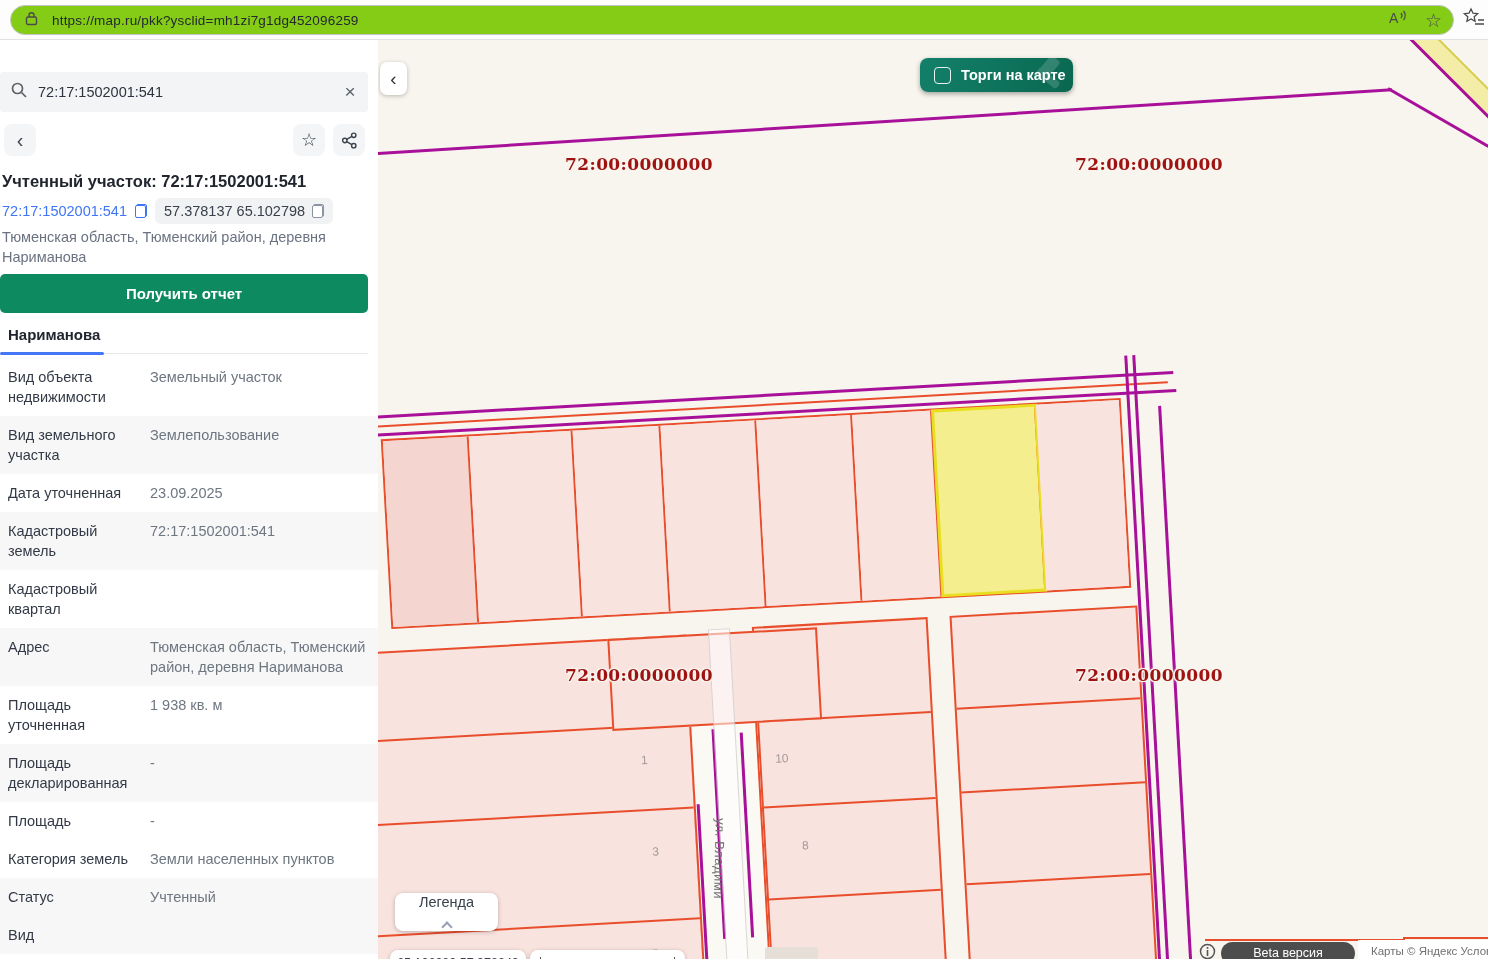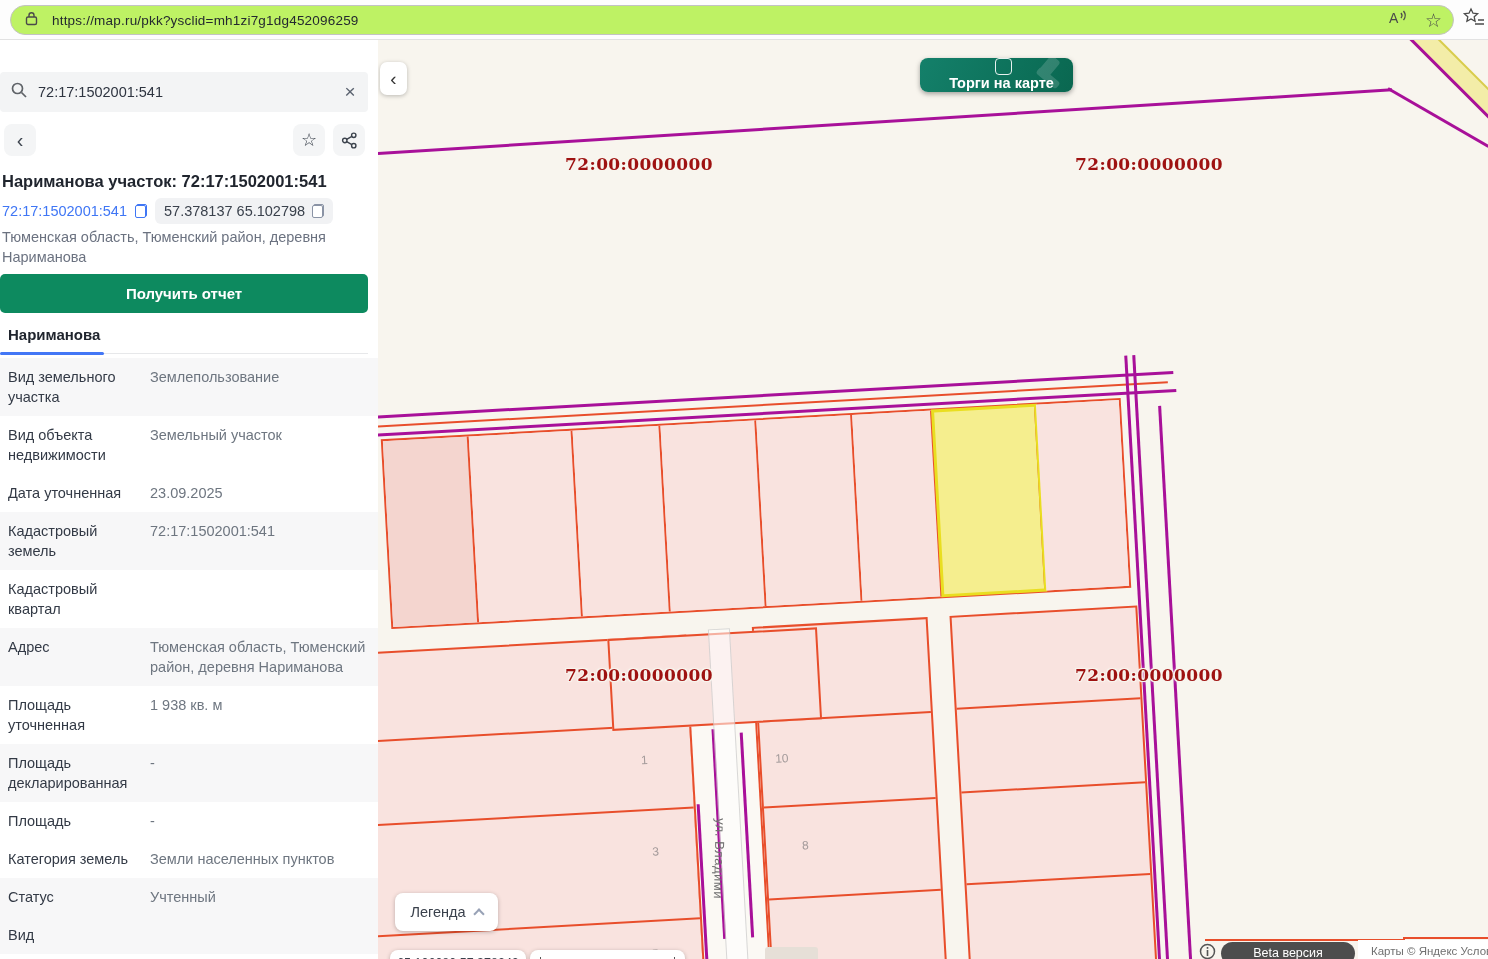--- a/index.html
+++ b/index.html
@@ -3,21 +3,21 @@
 <meta charset="utf-8">
 <style>
   * { margin:0; padding:0; box-sizing:border-box; }
   html,body { width:1488px; height:959px; overflow:hidden; background:#fff;
               font-family:"Liberation Sans", sans-serif; }
 
   
   .browser-bar { position:absolute; left:0; top:0; width:1488px; height:40px;
                  background:#fdfdfd; border-bottom:1px solid #e2e2e2; }
   .url-pill { position:absolute; left:10px; top:5px; width:1444px; height:30px;
-              border:1px solid #c3c3c3; border-radius:16px; background:#bef264;
+              border:1px solid #c3c3c3; border-radius:16px; background:#84cc16;
               display:flex; align-items:center; }
   .lock-ic { margin-left:14px; }
   .url-text { margin-left:14px; font-size:13.5px; color:#24292f; letter-spacing:.2px; }
   .bar-right { position:absolute; right:46px; top:5px; height:30px; display:flex; align-items:center; gap:16px; }
   .collections-btn { position:absolute; right:2px; top:7px; }
 
   
   .sidebar { position:absolute; left:0; top:52px; width:378px; height:919px; background:#fff; z-index:20; }
   .search-bar { position:absolute; left:0; top:20px; width:368px; height:40px; background:#f3f4f5;
                 border-radius:4px; display:flex; align-items:center; }
@@ -78,27 +78,27 @@
   .casing { position:absolute; background:rgba(255,255,255,.55); border:1px solid rgba(170,170,170,.45); z-index:3; }
   .street-label { position:absolute; writing-mode:vertical-rl; font-size:13px; color:#6f6f6f;
                   z-index:6; transform:rotate(1.5deg); letter-spacing:.5px; }
   .map-btn { position:absolute; background:#fff; border-radius:8px;
              box-shadow:0 1px 4px rgba(0,0,0,.25); z-index:10; }
   .collapse-btn { left:2px; top:22px; width:27px; height:33px; display:flex; align-items:center;
                   justify-content:center; font-size:19px; color:#333; border-radius:7px; }
   .torgi-btn { position:absolute; left:542px; top:18px; width:153px; height:34px; border-radius:8px;
                background:linear-gradient(115deg,#14806a 0%, #0c6f58 70%, #0a6750 100%);
                box-shadow:0 2px 5px rgba(0,0,0,.35); display:flex; align-items:center;
-               z-index:10; overflow:hidden; cursor:pointer;flex-direction:column; }
+               z-index:10; overflow:hidden; cursor:pointer; }
   .torgi-cb { width:17px; height:17px; border:1.6px solid rgba(255,255,255,.9); border-radius:4px;
               margin-left:14px; flex:none; }
   .torgi-txt { color:#fff; font-size:14.5px; font-weight:600; margin-left:10px; white-space:nowrap; }
   .gavel { position:absolute; right:2px; top:-4px; opacity:.16; }
   .legend-btn { left:17px; top:853px; width:103px; height:38px; display:flex; align-items:center;
-                justify-content:center; gap:9px; font-size:14.5px; color:#3a414c; }
+                justify-content:center; gap:9px; font-size:14.5px; color:#3a414c;flex-direction:column; }
   .caret-up { width:8px; height:8px; border-left:2px solid #98a2b6; border-top:2px solid #98a2b6;
               transform:rotate(45deg); margin-top:4px; }
   .coords-box { left:12px; top:910px; width:136px; height:30px; border-radius:8px;
                 font-size:12.5px; color:#3a414c; text-align:center; padding-top:6px; }
   .scale-box { left:152px; top:910px; width:155px; height:30px; border-radius:8px; }
   .scale-inner { position:absolute; left:10px; right:10px; top:7px; height:13px;
                  border-left:1.5px solid #555; border-right:1.5px solid #555;
                  font-size:12.5px; color:#4a4a4a; text-align:center; }
   .building { position:absolute; left:387px; top:907px; width:53px; height:16px;
               background:#e6dfd7; border-radius:3px; z-index:4; }
@@ -158,47 +158,47 @@
   <div class="sq-btn fav-btn">☆</div>
   <div class="sq-btn share-btn">
     <svg width="17" height="17" viewBox="0 0 18 18">
         <circle cx="13.5" cy="3.5" r="2.3" fill="none" stroke="#3c434d" stroke-width="1.5"></circle>
         <circle cx="4" cy="9" r="2.3" fill="none" stroke="#3c434d" stroke-width="1.5"></circle>
         <circle cx="13.5" cy="14.5" r="2.3" fill="none" stroke="#3c434d" stroke-width="1.5"></circle>
         <path d="M6 7.8 L11.5 4.6 M6 10.2 L11.5 13.4" stroke="#3c434d" stroke-width="1.5"></path>
       </svg>
   </div>
 
-  <div class="obj-title">Нариманова участок: 72:17:1502001:541</div>
+  <div class="obj-title">Учтенный участок: 72:17:1502001:541</div>
 
   <div class="link-row">
     <span class="cad-link">72:17:1502001:541</span>
     <span class="copy-ic blue"></span>
     <span class="chip">
       <span>57.378137 65.102798</span>
       <span class="copy-ic"></span>
     </span>
   </div>
 
   <div class="addr">Тюменская область, Тюменский район, деревня Нариманова</div>
 
   <button class="report-btn">Получить отчет</button>
 
   <div class="tab">Нариманова</div>
   <div class="tab-line"></div>
   <div class="tab-underline"></div>
 
   <div class="info-table">
+    <div class="info-row">
+        <span class="lbl">Вид объекта недвижимости</span>
+        <span class="val">Земельный участок</span>
+      </div>
     <div class="info-row alt">
         <span class="lbl">Вид земельного участка</span>
         <span class="val">Землепользование</span>
-      </div>
-    <div class="info-row">
-        <span class="lbl">Вид объекта недвижимости</span>
-        <span class="val">Земельный участок</span>
       </div>
     <div class="info-row">
         <span class="lbl">Дата уточненная</span>
         <span class="val">23.09.2025</span>
       </div>
     <div class="info-row alt">
         <span class="lbl">Кадастровый земель</span>
         <span class="val">72:17:1502001:541</span>
       </div>
     <div class="info-row">

